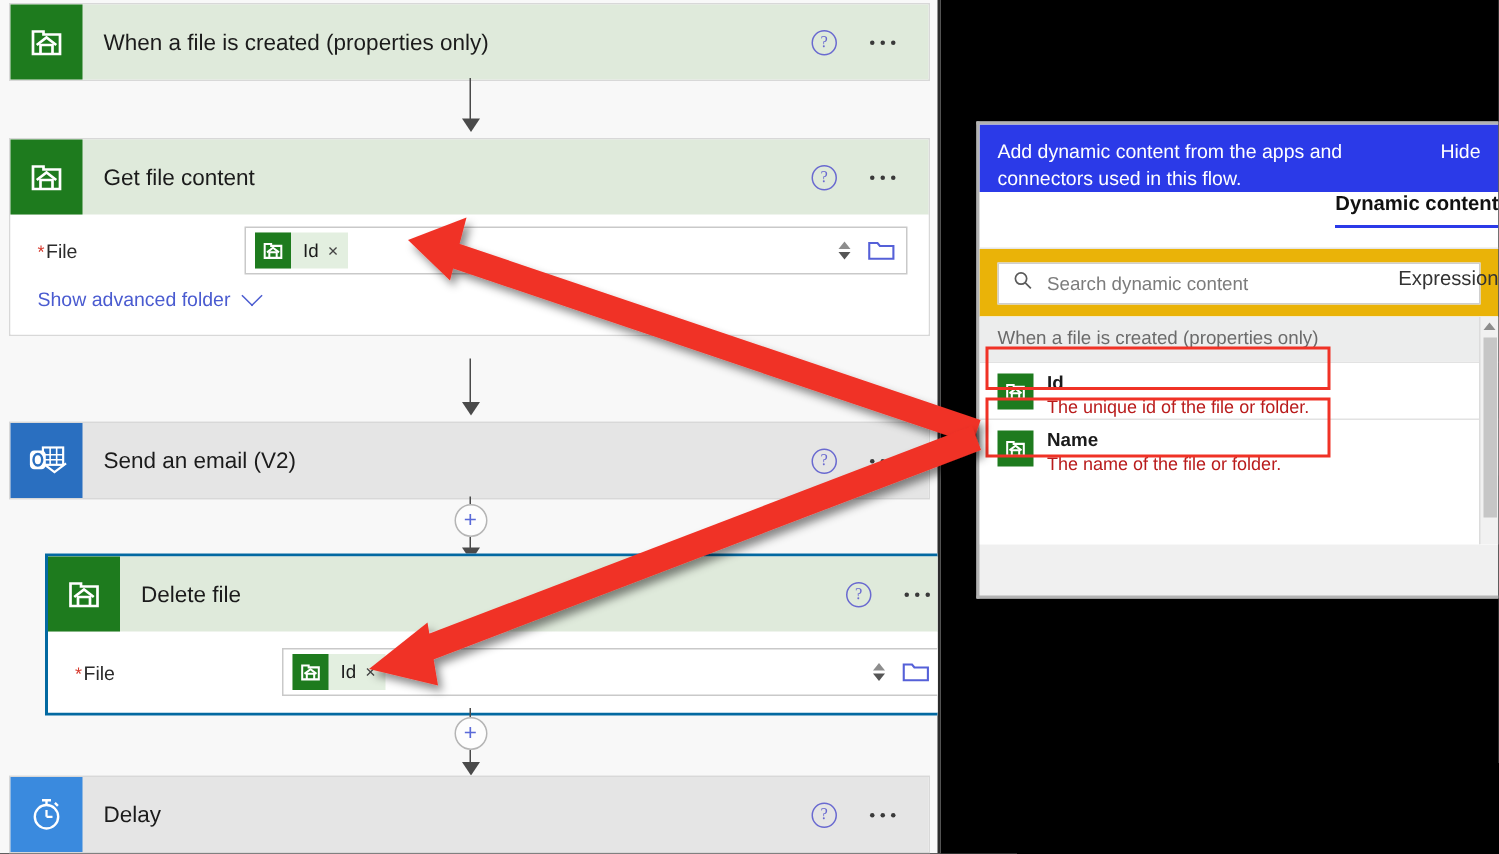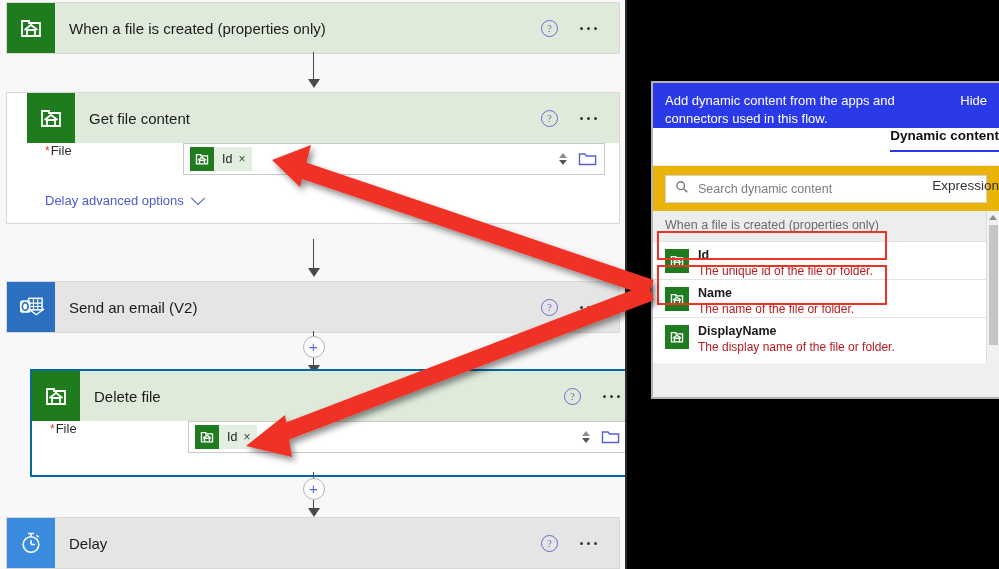--- a/index.html
+++ b/index.html
@@ -78,21 +78,21 @@
   .ellipsis { display: flex; gap: 4px; align-items: center; }
   .ellipsis i { width: 3px; height: 3px; border-radius: 50%; background: #3a3a3a; display: block; }
 
   .card-body {
     background: #ffffff;
     padding: 0;
   }
 
   .field-row {
     display: flex;
-    align-items: flex-start;
+    align-items: center;
     height: 48px;
     padding: 0 14px 0 18px;
   }
   .field-label {
     font-size: 13px;
     color: #2b2b2b;
     width: 138px;
     flex: 0 0 138px;
   }
   .req-star { color: #d63b2f; font-size: 12px; margin-right: 1px; }
@@ -359,21 +359,21 @@
             </div>
         </div>
       </div>
     </div>
 
     <div class="connector" style="top:52px;">
       <div class="conn-line" style="height:28px;"></div>
       <div class="conn-arrow"></div>
     </div>
 
-    <div class="card" style="top:92px;padding-left:20px;">
+    <div class="card" style="top:92px;">
       <div class="card-header green">
         <div class="app-icon sp">
           <svg width="26" height="26" viewBox="0 0 26 26" aria-hidden="true">
             <path d="M4 6 h7 v2 h11 v13 h-18 z" fill="none" stroke="#ffffff" stroke-width="1.8"></path>
             <path d="M9 21 v-6 h8 v6" fill="none" stroke="#ffffff" stroke-width="1.8"></path>
             <path d="M6.5 15 L13 10 L19.5 15" fill="none" stroke="#ffffff" stroke-width="1.8"></path>
           </svg>
         </div>
         <div class="card-title">Get file content</div>
         <div class="header-actions">
@@ -409,21 +409,21 @@
             </div>
             <div class="folder-pick">
               <svg width="19" height="16" viewBox="0 0 19 16" aria-hidden="true">
                 <path d="M1.5 13.5 V3 h5.5 l1.6 2 h9 v8.5 z" fill="none" stroke="#5560d8" stroke-width="1.4"></path>
               </svg>
             </div>
           </div>
         </div>
         <div class="adv-row">
           <span class="adv-link">
-            <span>Delay advanced options</span>
+            <span>Show advanced folder</span>
             <span class="chev"></span>
           </span>
         </div>
       </div>
     </div>
 
     <div class="connector" style="top:239px;">
       <div class="conn-line" style="height:30px;"></div>
       <div class="conn-arrow"></div>
     </div>
@@ -588,33 +588,20 @@
             <path d="M9 21 v-6 h8 v6" fill="none" stroke="#ffffff" stroke-width="2.2"></path>
             <path d="M6.5 15 L13 10 L19.5 15" fill="none" stroke="#ffffff" stroke-width="2.2"></path>
           </svg>
         </div>
         <div class="dyn-item-txt">
           <span class="dyn-item-name">Name</span>
           <span class="dyn-item-desc">The name of the file or folder.</span>
         </div>
       </div>
 
-      <div class="dyn-item">
-        <div class="dyn-item-icon">
-          <svg width="16" height="16" viewBox="0 0 26 26" aria-hidden="true">
-            <path d="M4 6 h7 v2 h11 v13 h-18 z" fill="none" stroke="#ffffff" stroke-width="2.2"></path>
-            <path d="M9 21 v-6 h8 v6" fill="none" stroke="#ffffff" stroke-width="2.2"></path>
-            <path d="M6.5 15 L13 10 L19.5 15" fill="none" stroke="#ffffff" stroke-width="2.2"></path>
-          </svg>
-        </div>
-        <div class="dyn-item-txt">
-          <span class="dyn-item-name">DisplayName</span>
-          <span class="dyn-item-desc">The display name of the file or folder.</span>
-        </div>
-      </div>
 
       <div class="dyn-scroll">
         <div class="dyn-scroll-up"></div>
         <div class="dyn-scroll-thumb"></div>
       </div>
     </div>
   </div>
 
   <div class="hl-box" style="left:657px; top:231px; width:230px; height:29px;"></div>
   <div class="hl-box" style="left:657px; top:265px; width:230px; height:40px;"></div>

